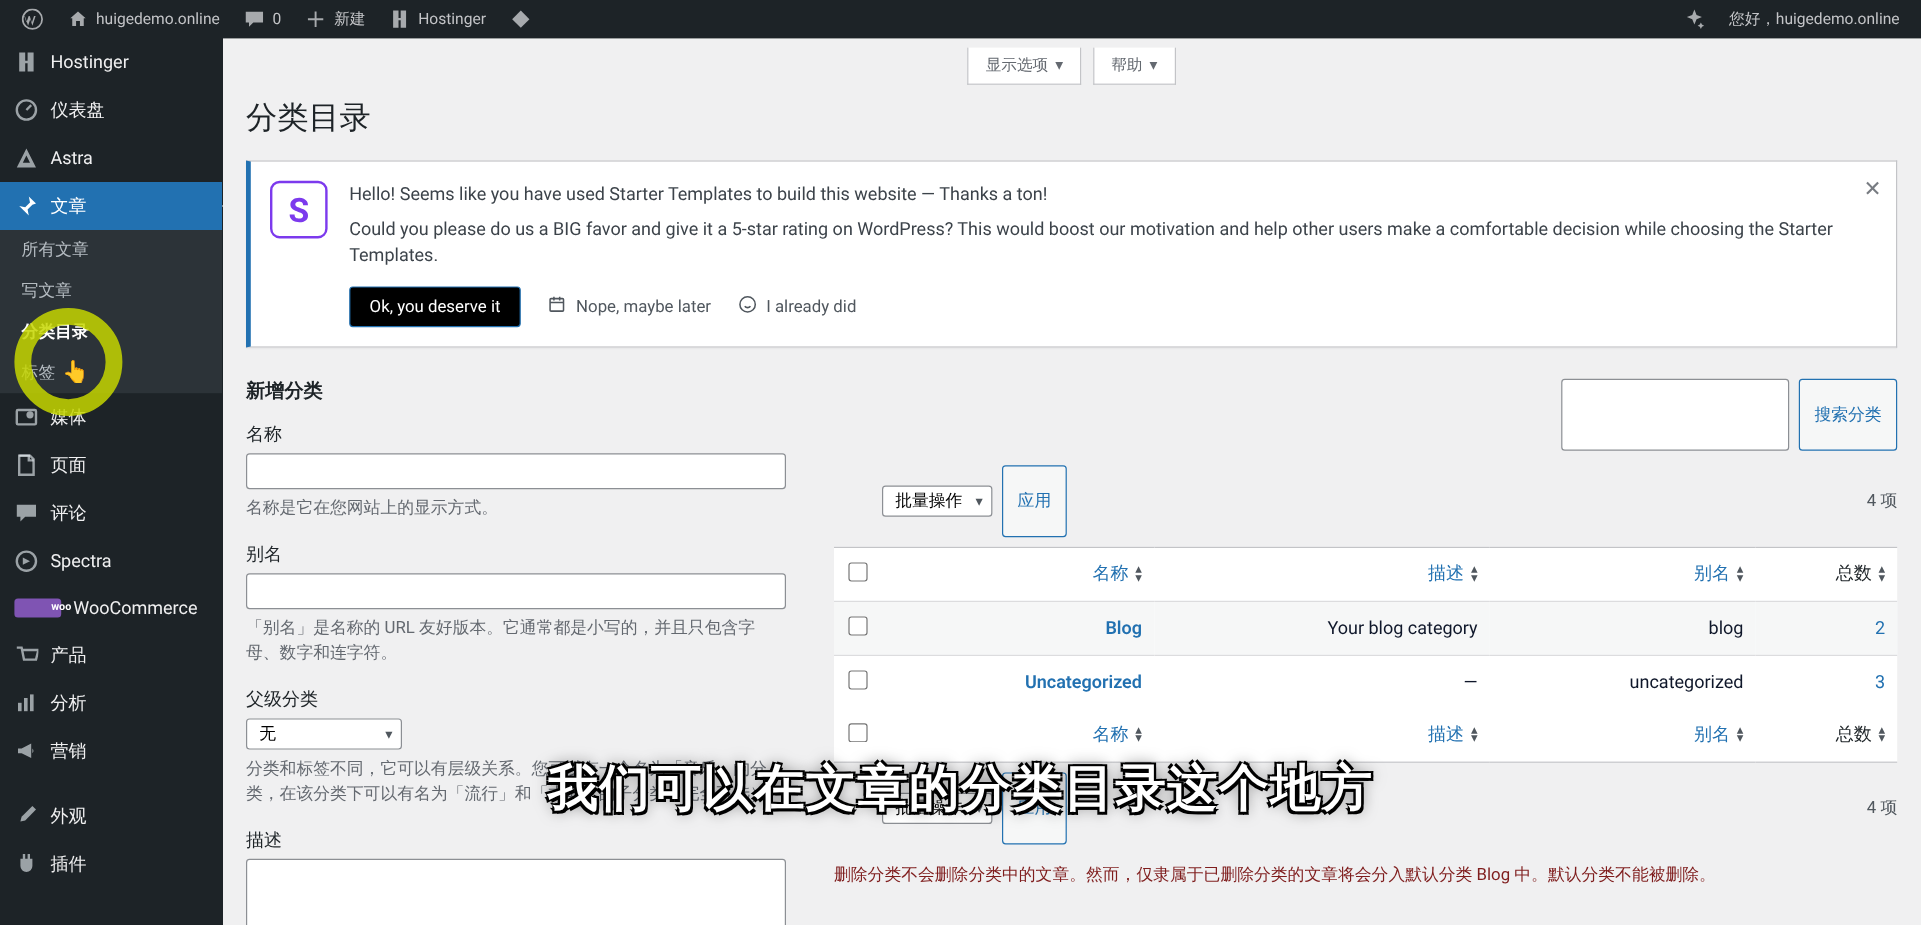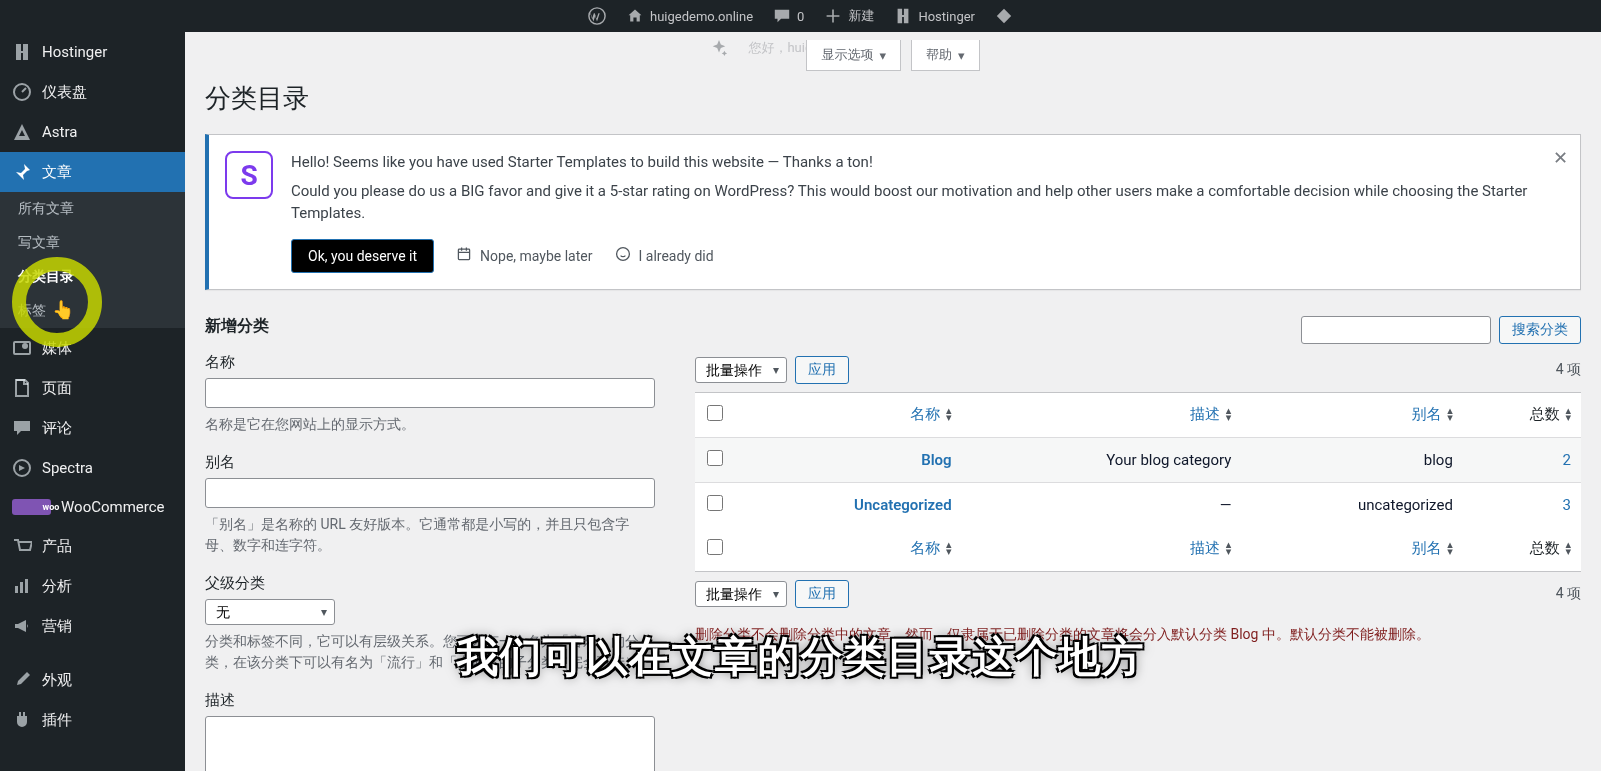--- a/index.html
+++ b/index.html
@@ -1,18 +1,18 @@
 <!DOCTYPE html>
 <html><head>
 <meta charset="utf-8">
 <style>
 * { margin: 0; padding: 0; box-sizing: border-box; font-family: -apple-system, BlinkMacSystemFont, "Segoe UI", Roboto, sans-serif; }
 body { background: #f0f0f1; overflow: hidden; }
 
-.adminbar { height: 32px; background: #1d2327; color: #c3c4c7; display: flex; align-items: center; font-size: 13px; padding: 0 8px; justify-content: space-between; flex-direction: column; }
+.adminbar { height: 32px; background: #1d2327; color: #c3c4c7; display: flex; align-items: center; font-size: 13px; padding: 0 8px; justify-content: space-between; }
 .adminbar-left, .adminbar-right { display: flex; align-items: center; gap: 0; }
 .adminbar-item { display: flex; align-items: center; gap: 6px; padding: 0 10px; height: 32px; cursor: pointer; }
 .ab-icon { width: 18px; height: 18px; display: inline-flex; align-items: center; justify-content: center; }
 
 .wrap { display: flex; height: calc(100vh - 32px); }
 
 .sidebar { width: 185px; background: #1d2327; color: rgba(240,246,252,0.7); flex-shrink: 0; overflow-y: auto; position: relative; }
 .menu-item { display: flex; align-items: center; gap: 10px; padding: 10px 12px; font-size: 15px; cursor: pointer; color: #f0f0f1; }
 .menu-item.current { background: #2271b1; color: #fff; position: relative; }
 .menu-item.current::after { content:""; position:absolute; right:-8px; top:50%; transform:translateY(-50%); border:8px solid transparent; border-right-color:#f0f0f1; }
@@ -51,24 +51,24 @@
 .form-field label { display: block; font-size: 15px; color: #1d2327; margin-bottom: 6px; }
 .form-field input[type=text], .form-field textarea { width: 100%; padding: 6px 10px; border: 1px solid #8c8f94; border-radius: 3px; font-size: 14px; background: #fff; }
 .form-field textarea { height: 90px; resize: vertical; }
 .form-field select { width: 130px; padding: 4px 28px 4px 10px; border: 1px solid #8c8f94; border-radius: 3px; font-size: 14px; background: #fff; appearance:none; position:relative; }
 .select-wrap { position: relative; display: inline-block; }
 .select-wrap::after { content:"▾"; position:absolute; right:8px; top:50%; transform:translateY(-50%); pointer-events:none; color:#50575e; font-size:12px; }
 .form-help { font-size: 14px; color: #646970; margin-top: 6px; line-height: 1.5; }
 
 .search-row { display: flex; justify-content: flex-end; gap: 8px; margin-bottom: 12px; }
 .search-input { width: 190px; padding: 4px 8px; border: 1px solid #8c8f94; border-radius: 3px; font-size: 14px; }
-.btn-secondary { background: #f6f7f7; border: 1px solid #2271b1; color: #2271b1; padding: 4px 12px; font-size: 14px; border-radius: 3px; cursor: pointer; }
+.btn-secondary { background: #f6f7f7; border: 1px solid #2271b1; color: #2271b1; padding: 20px 12px; font-size: 14px; border-radius: 3px; cursor: pointer; }
 
 .tablenav { display: flex; justify-content: space-between; align-items: center; margin: 8px 0; }
-.tablenav-left { display: flex; gap: 8px; align-items: center; }
+.tablenav-left { display: flex; gap: 8px; align-items: center; margin-left: 40px; }
 .bulk-select { padding: 4px 24px 4px 10px; border: 1px solid #8c8f94; border-radius: 3px; font-size: 14px; background:#fff; appearance:none; }
 .count-text { font-size: 14px; color: #50575e; }
 
 table.wp-list { width: 100%; border-collapse: collapse; background: #fff; border: 1px solid #c3c4c7; border-left:none; border-right:none; }
 table.wp-list th, table.wp-list td { padding: 12px 10px; text-align: right; font-size: 15px; }
 table.wp-list thead th, table.wp-list tfoot th { font-weight: 400; color: #2271b1; cursor: pointer; }
 table.wp-list thead th .sort, table.wp-list tfoot th .sort { color:#50575e; font-size:11px; display:inline-block; line-height:0.6; vertical-align:middle; margin-left:2px;}
 table.wp-list tbody tr { border-top: 1px solid #dcdcde; }
 table.wp-list tbody tr:nth-child(odd) { background: #f6f7f7; }
 table.wp-list .check-col { width: 40px; text-align:center; }

